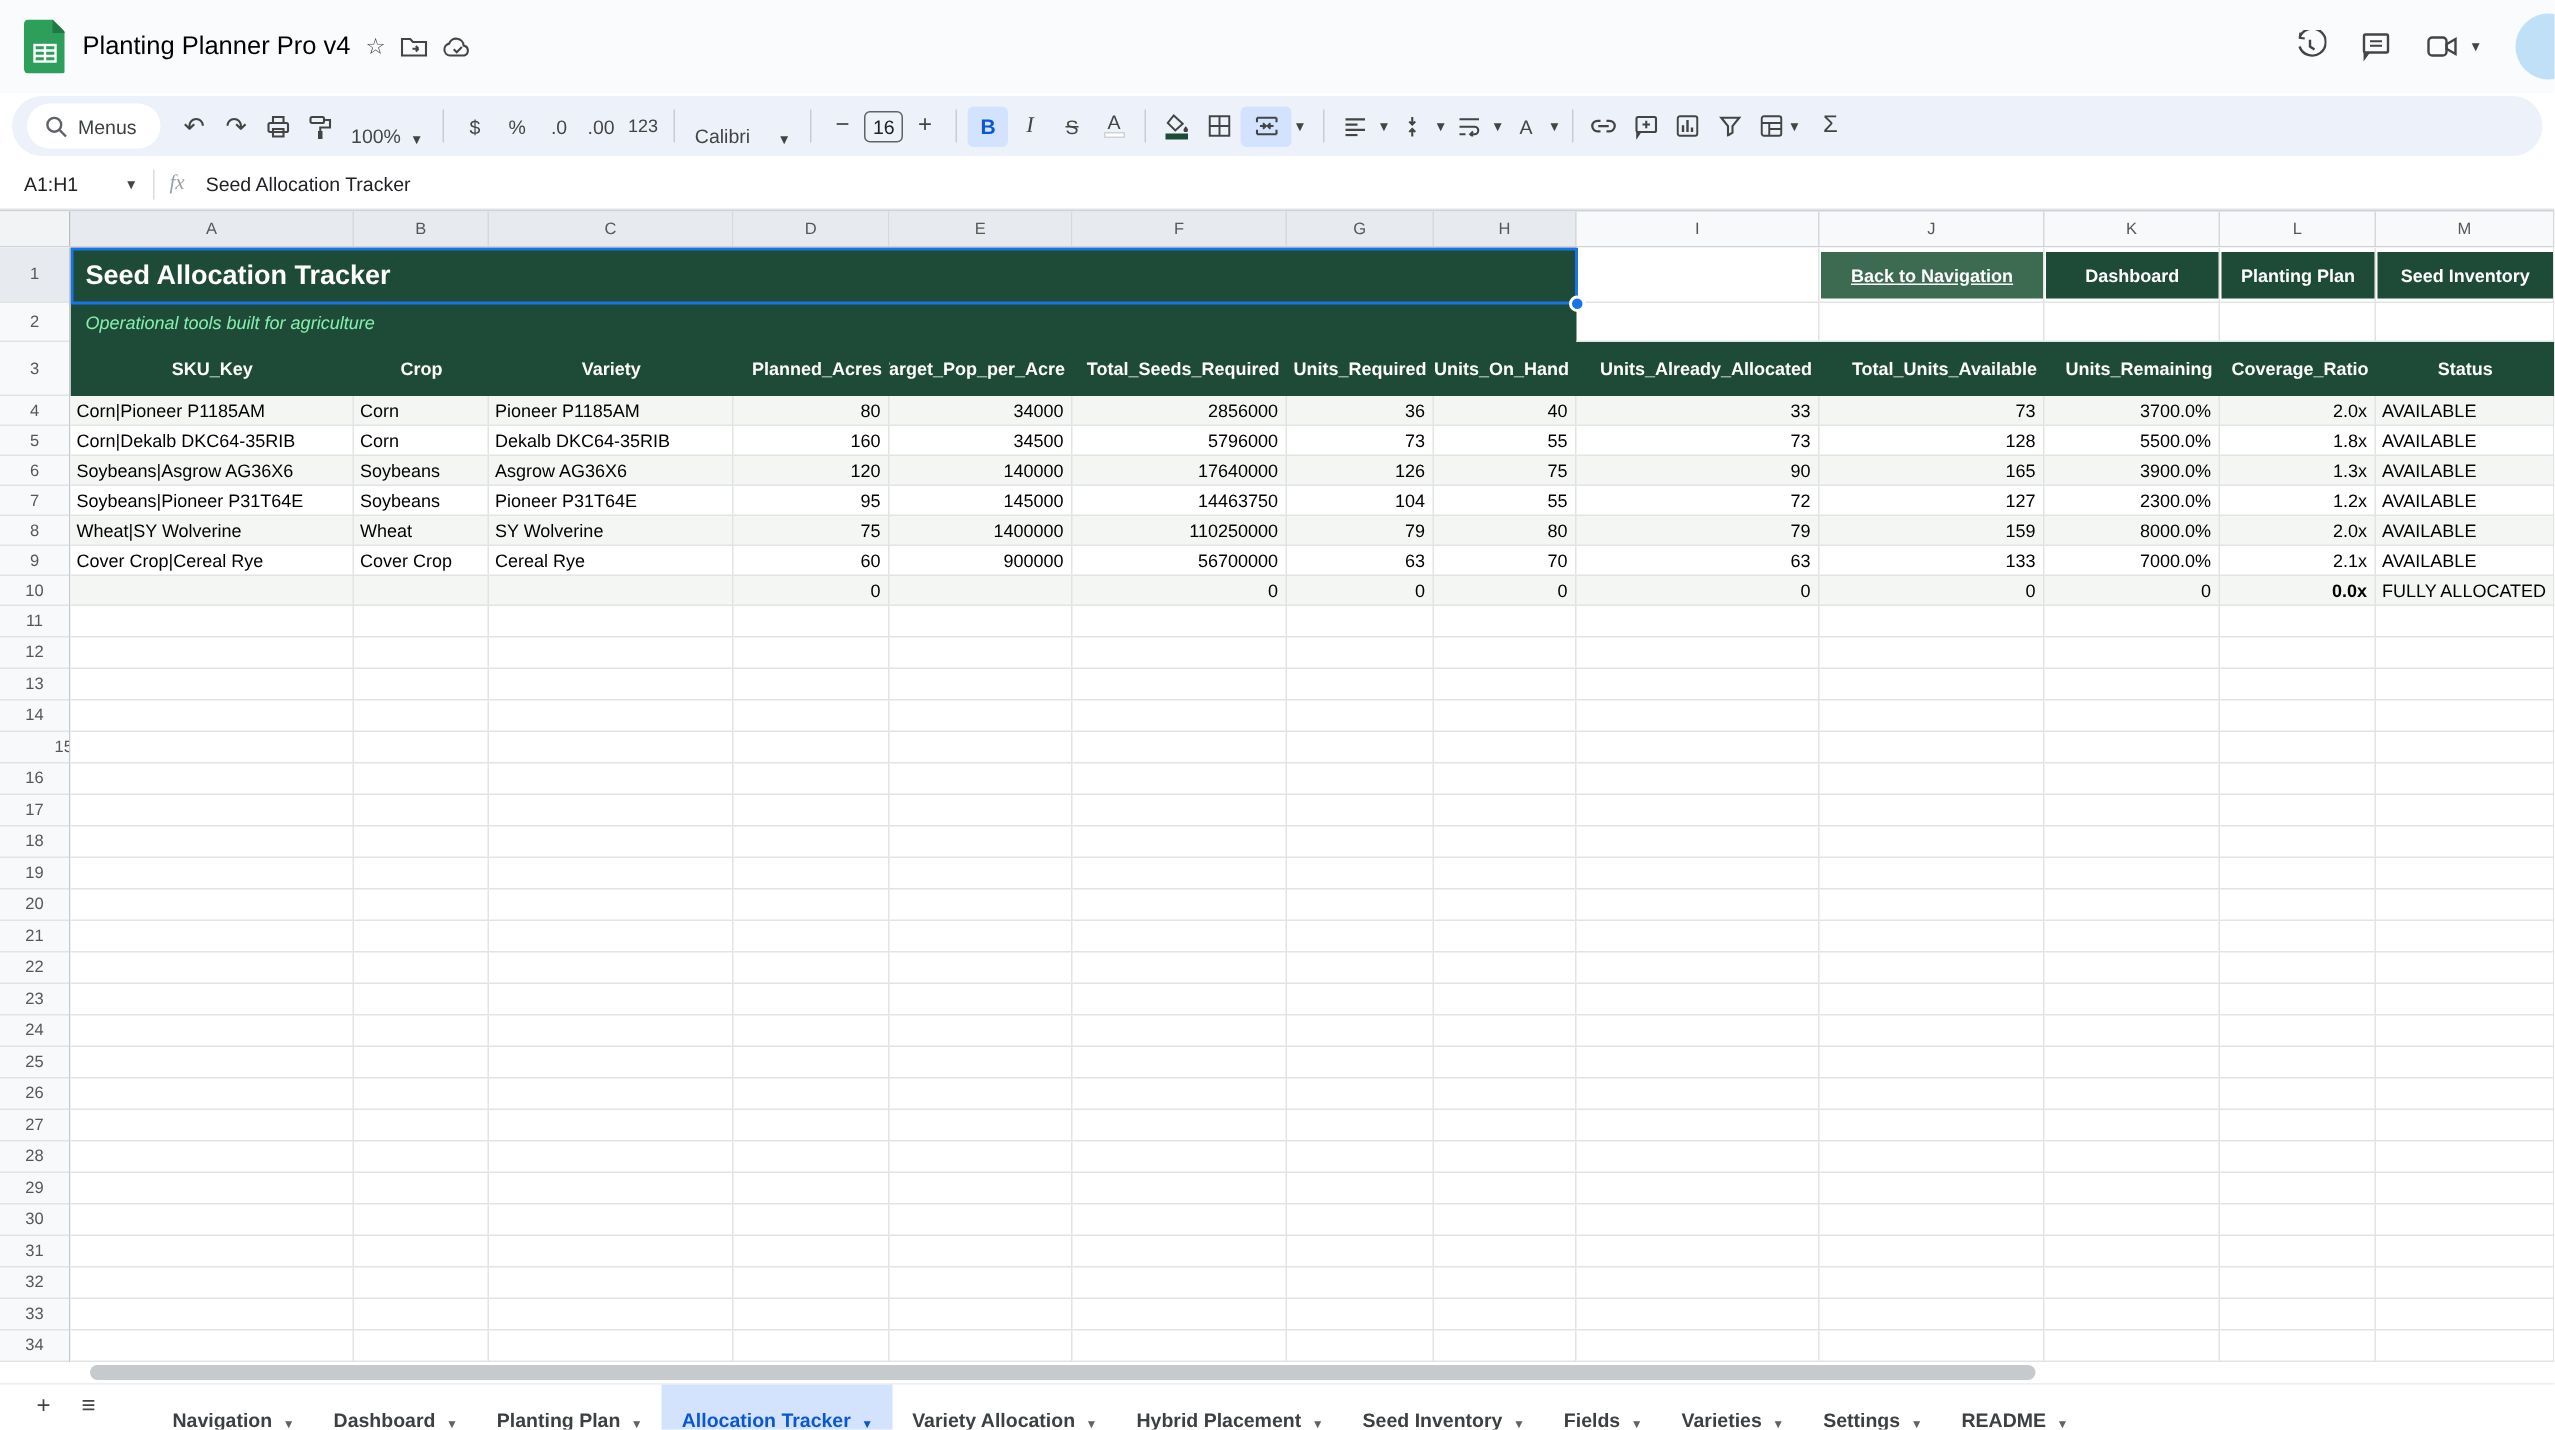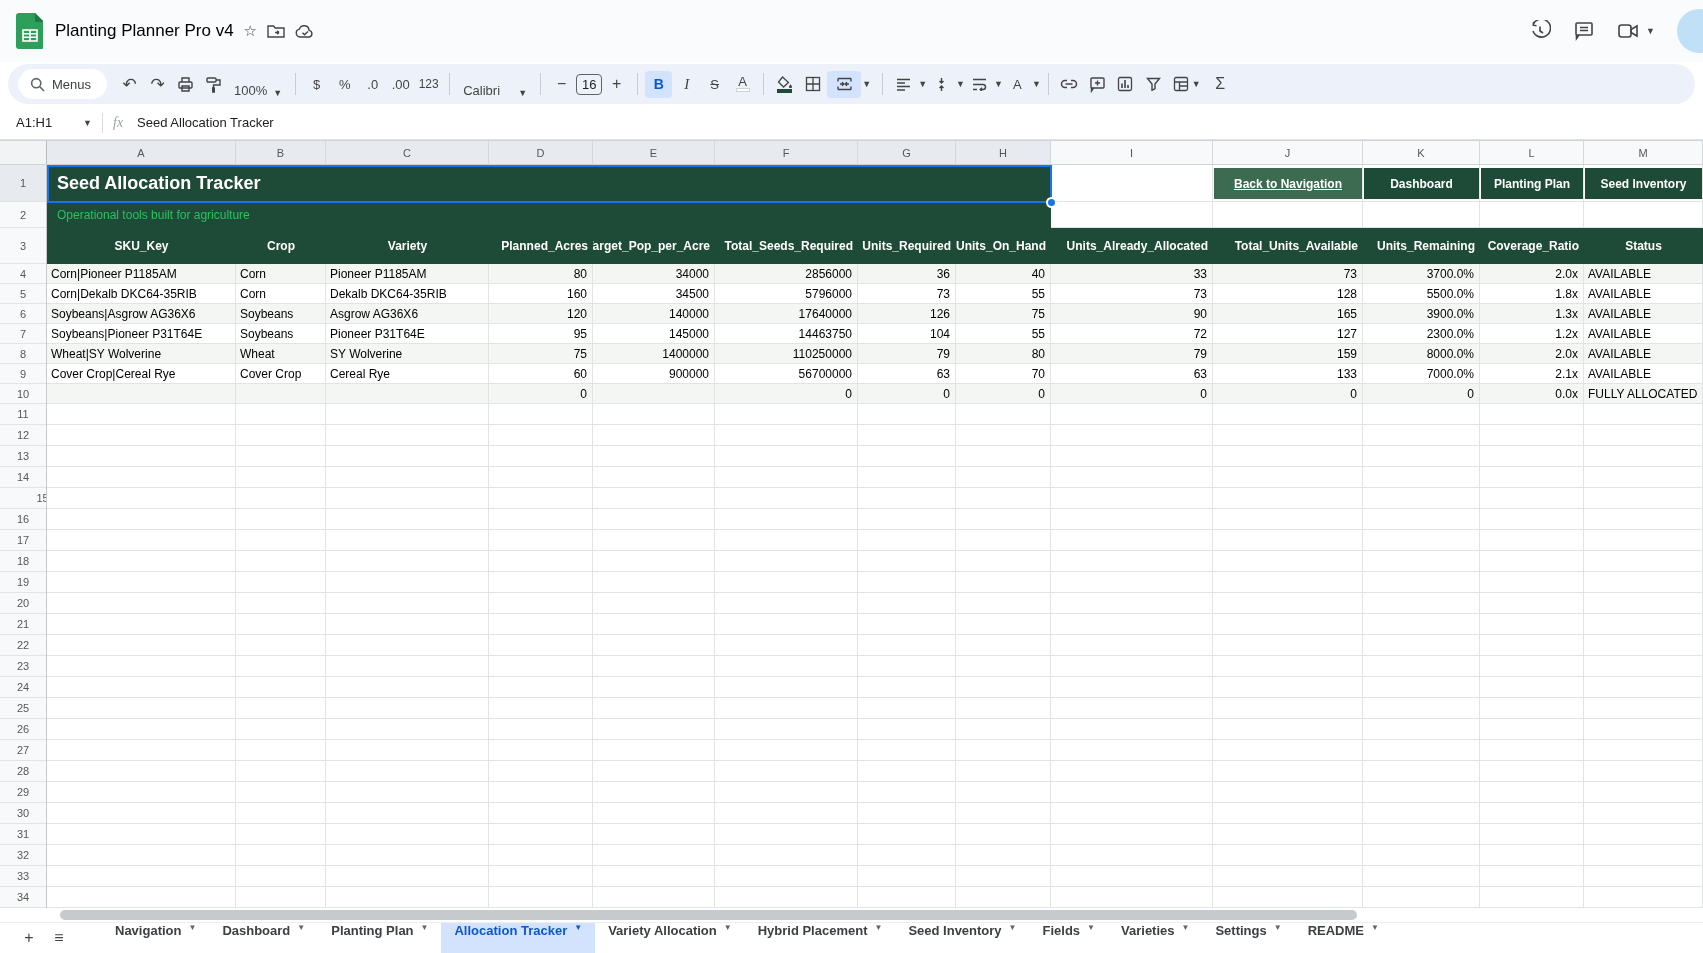--- a/index.html
+++ b/index.html
@@ -59,39 +59,39 @@
 
   
   .cells{position:absolute;left:47px;top:165px;width:1656px;height:743px;overflow:hidden;background:#fff}
   .grow{display:flex;position:relative}
   .cell{flex:none;display:flex;align-items:center;border-right:1px solid var(--grid);border-bottom:1px solid var(--grid);font-size:12px;color:#000;overflow:hidden;white-space:nowrap}
   .cell.l{justify-content:flex-start;padding-left:4px}
   .cell.r{justify-content:flex-end;padding-right:5px}
   .cell.c{justify-content:center}
   .band{flex:none;width:1004px;background:var(--green);display:flex;align-items:center;padding-left:10px}
   .bandtitle{color:#fff;font-weight:bold;font-size:18px}
-  .bandsub{color:#22c55e;font-size:12px}
+  .bandsub{color:#86efac;font-style:italic;font-size:12px}
   .hrow .cell{border:none;color:#fff;font-weight:bold;font-size:12px}
   .hrow{background:var(--green)}
   .shade{background:#f4f6f4}
 
   
   .sel-rect{position:absolute;left:0;top:0;width:1005px;height:38px;border:2px solid var(--blue);pointer-events:none}
   .sel-handle{position:absolute;left:999px;top:32px;width:11px;height:11px;border-radius:50%;background:var(--blue);border:2px solid #fff}
   .logo{position:absolute;left:818px;top:6px;width:178px;height:45px;background:var(--green);border:2px solid var(--gold);border-radius:10px;display:flex;flex-direction:column;align-items:center;justify-content:center;line-height:1.1}
   .logo .lt{color:#fff;font-weight:bold;font-size:17px;letter-spacing:.3px}
   .logo .ls{color:#a9b6ac;font-size:8px;margin-top:1px}
   .navbtn{position:absolute;top:3px;height:31px;display:flex;align-items:center;justify-content:center;color:#fff;font-weight:bold;font-size:12px;background:var(--green)}
   .navbtn.light{background:var(--navlight);text-decoration:underline}
 
   
   .hscroll{position:absolute;left:60px;top:910px;width:1297px;height:10px;background:#c7cacd;border-radius:5px}
   .tabbar{position:absolute;left:0;top:922px;right:0;height:31px;background:#fff;display:flex;align-items:center;border-top:1px solid #eceef0}
   .tbicon{width:30px;height:31px;display:flex;align-items:center;justify-content:center;color:#444;font-size:16px}
-  .stab{height:31px;display:flex;align-items:flex-start;gap:7px;padding:0 13px;font-size:13px;font-weight:600;color:#3c4043;white-space:nowrap}
+  .stab{height:31px;display:flex;align-items:flex-end;gap:7px;padding:0 13px;font-size:13px;font-weight:600;color:#3c4043;white-space:nowrap}
   .stab .caret{font-size:8px;color:#5f6368}
   .stab.active{background:var(--tabbg);color:var(--tabblue)}
   .stab.active .caret{color:var(--tabblue)}
   svg{display:block}
 </style>
 </head>
 <body>
 
 <div class="app">
 
@@ -475,21 +475,21 @@
         <div class="cell l" style="width: 90px;"></div>
         <div class="cell l" style="width: 163px;"></div>
         <div class="cell r" style="width: 104px;">0</div>
         <div class="cell r" style="width: 122px;"></div>
         <div class="cell r" style="width: 143px;">0</div>
         <div class="cell r" style="width: 98px;">0</div>
         <div class="cell r" style="width: 95px;">0</div>
         <div class="cell r" style="width: 162px;">0</div>
         <div class="cell r" style="width: 150px;">0</div>
         <div class="cell r" style="width: 117px;">0</div>
-        <div class="cell r" style="width: 104px;">0.0x</div>
+        <div class="cell r" style="width: 104px; font-weight: bold;">0.0x</div>
         <div class="cell l" style="width: 119px;">FULLY ALLOCATED</div>
       </div>
       <div class="grow" style="height: 21px;">
         <div class="cell" style="width: 189px;"></div>
         <div class="cell" style="width: 90px;"></div>
         <div class="cell" style="width: 163px;"></div>
         <div class="cell" style="width: 104px;"></div>
         <div class="cell" style="width: 122px;"></div>
         <div class="cell" style="width: 143px;"></div>
         <div class="cell" style="width: 98px;"></div>

